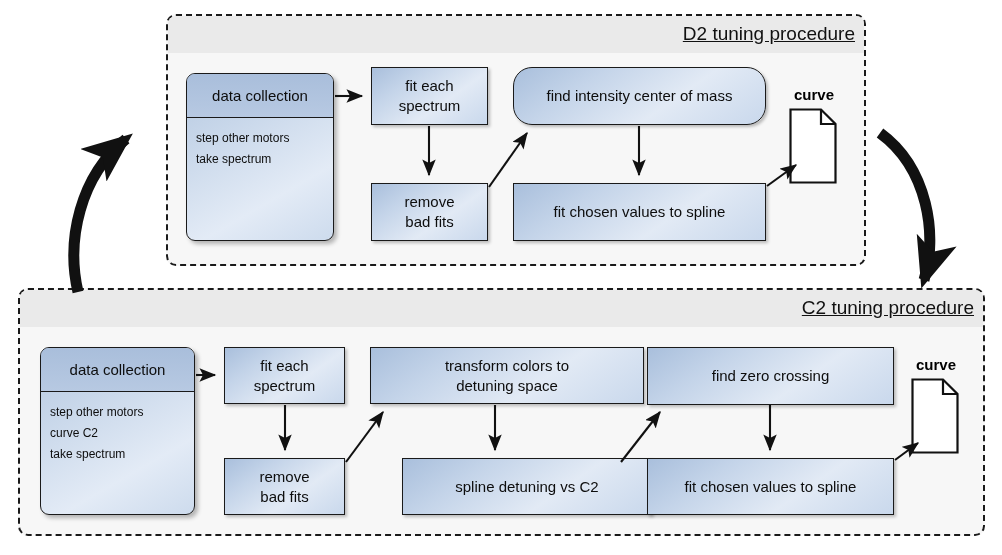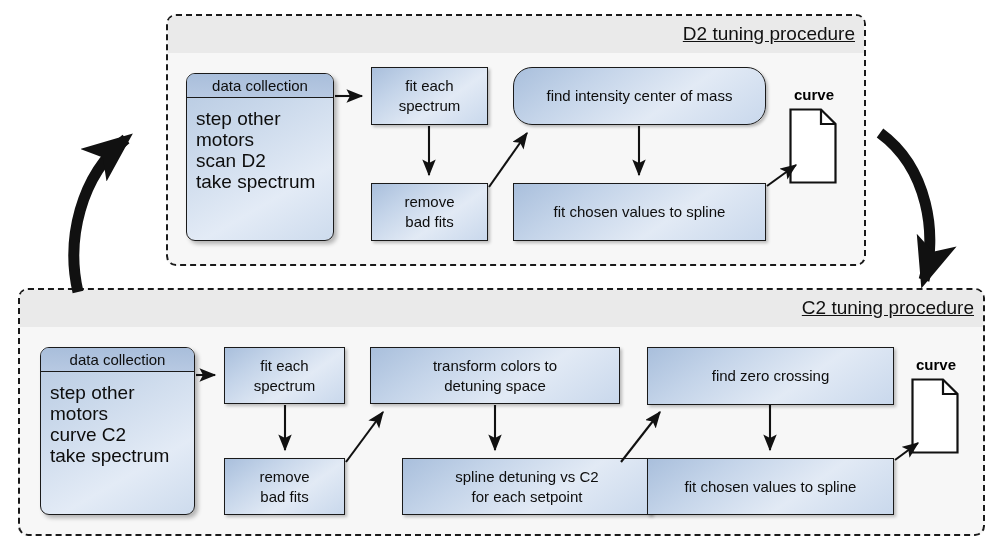--- a/index.html
+++ b/index.html
@@ -70,34 +70,34 @@
   .dcbox {
     position: absolute;
     box-sizing: border-box;
     border: 1.6px solid #1a1a1a;
     border-radius: 9px;
     background: linear-gradient(150deg, #b6c9e1 0%, #c8d7ea 30%, #e3ebf6 70%, #cddbed 100%);
     box-shadow: 3px 3px 4px rgba(0,0,0,0.28);
     overflow: hidden;
   }
   .dcbox .dc-head {
-    height: 24px;
+    height: 44px;
     box-sizing: border-box;
     border-bottom: 1.6px solid #1a1a1a;
     background: linear-gradient(180deg, #a9bedb 0%, #b7c9e2 100%);
     display: flex;
     align-items: center;
     justify-content: center;
     font-size: 15px;
     color: #0d0d0d;
     text-align: center;
   }
   .dcbox .dc-body {
     padding: 10px 0 0 9px;
-    font-size: 19px;
+    font-size: 12px;
     line-height: 21px;
     color: #0d0d0d;
   }
 
   
   .doc-wrap { position: absolute; }
   .doc-label {
     position: absolute;
     top: 0;
     left: 0;
@@ -131,21 +131,20 @@
 
   <div class="group" style="left:166px; top:14px; width:700px; height:252px;">
     <div class="group-header"></div>
     <div class="group-title">D2 tuning procedure</div>
   </div>
 
   <div class="dcbox" style="left:186px; top:73px; width:148px; height:168px;">
     <div class="dc-head">data collection</div>
     <div class="dc-body">
       <div>step other motors</div>
-      <div>scan D2</div>
       <div>take spectrum</div>
     </div>
   </div>
 
   <div class="box" style="left:371px; top:67px; width:117px; height:58px;">
     <div>
       <span>fit each</span>
       <span>spectrum</span>
     </div>
   </div>
@@ -198,31 +197,30 @@
     </div>
   </div>
 
   <div class="box" style="left:224px; top:458px; width:121px; height:57px;">
     <div>
       <span>remove</span>
       <span>bad fits</span>
     </div>
   </div>
 
-  <div class="box" style="left:370px; top:347px; width:250px; height:57px;">
+  <div class="box" style="left:370px; top:347px; width:274px; height:57px;">
     <div>
       <span>transform colors to</span>
       <span>detuning space</span>
     </div>
   </div>
 
   <div class="box" style="left:370px; top:458px; width:250px; height:57px;margin-left:32px;">
     <div>
       <span>spline detuning vs C2</span>
-      <span>for each setpoint</span>
     </div>
   </div>
 
   <div class="box" style="left:647px; top:347px; width:247px; height:58px;">
     <div>
       <span>find zero crossing</span>
     </div>
   </div>
 
   <div class="box" style="left:647px; top:458px; width:247px; height:57px;">

